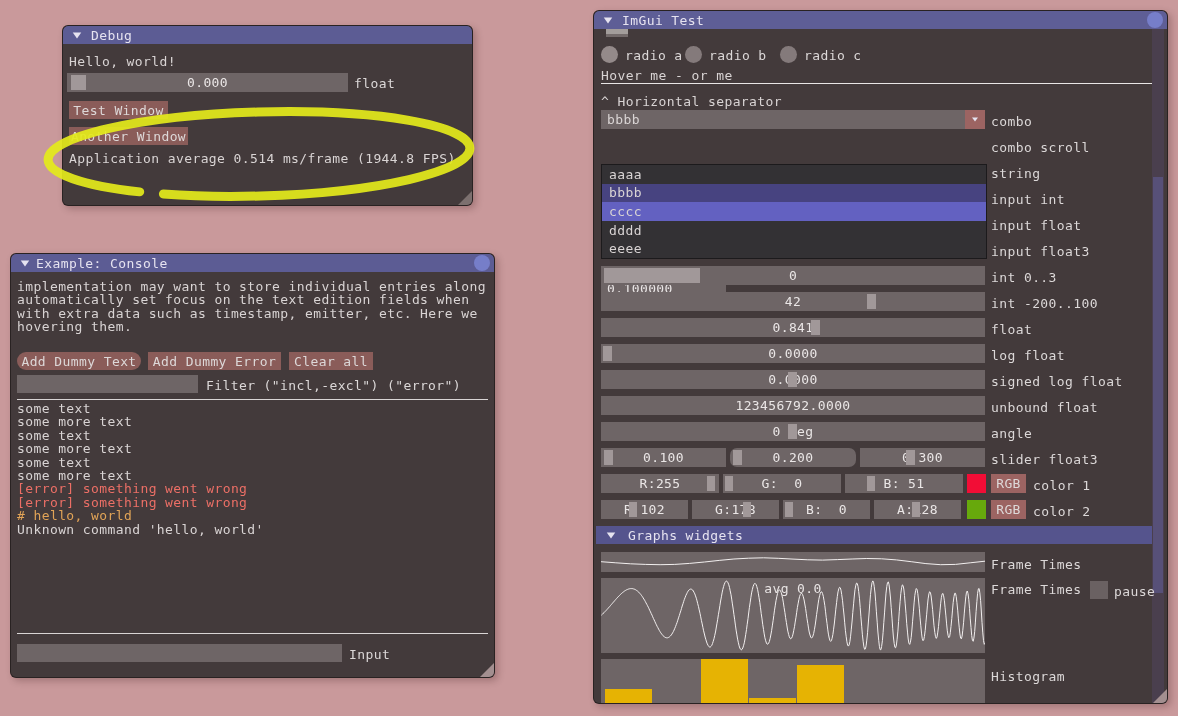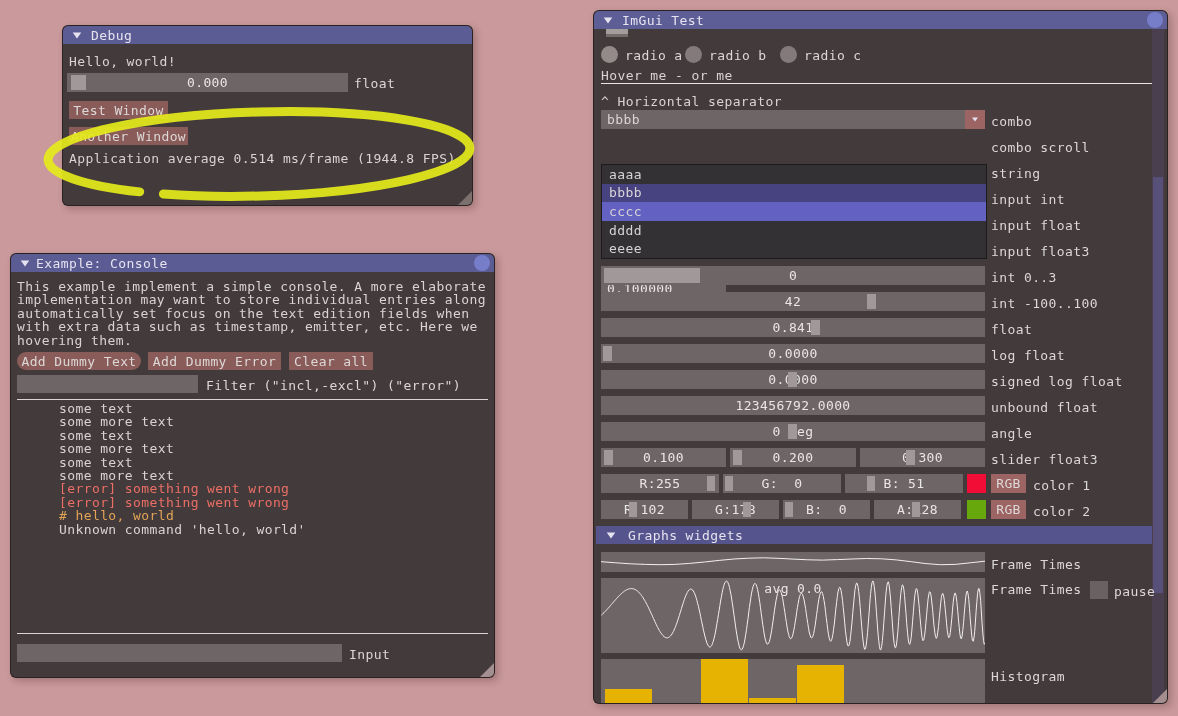--- a/index.html
+++ b/index.html
@@ -32,21 +32,21 @@
   .popup{position:absolute;background:#333134;border:1px solid #1c1a1c;z-index:5;}
   .pitem{height:18.6px;display:flex;align-items:center;padding-left:7px;color:#d9d4d4;}
   .pitem.sel{background:#474380;}
   .pitem.hov{background:#6361c1;}
   .sq-btn{position:absolute;background:#9c6462;}
   .swatch{position:absolute;width:19px;height:19px;}
   .plot{position:absolute;background:#6e6566;overflow:hidden;}
   .hbar{position:absolute;bottom:0;}
   .grip{position:absolute;right:0;bottom:0;width:0;height:0;
         border-left:14px solid transparent;border-bottom:14px solid #a38f90;}
-  .loglines div{line-height:13.4px;margin-left:42px;}
+  .loglines div{line-height:13.4px;}
   .log-error{color:#ec6f66;}
   .log-command{color:#e2a457;}
   .desclines div{line-height:13.4px;}
   .scroll-ch{position:absolute;background:#4a3f4e;}
   .scroll-gr{position:absolute;background:#575078;}
   .checkbox{position:absolute;width:18px;height:18px;background:#6a6162;}
   svg{display:block;}
 </style>
 </head>
 <body>
@@ -73,21 +73,20 @@
 </div>
 
 <div class="w" style="left:10px;top:253px;width:483px;height:423px;">
   <div class="tb">
     <span class="arr-down" style="margin-left:9px;transform:scale(.85);"></span>
     <span class="t" style="margin-left:6px;">Example: Console</span>
   </div>
   <div class="circle-btn" style="left:463px;top:1px;"></div>
 
   <div class="abs desclines" style="left:6px;top:26px;">
-    <div class="pre">This example implement a simple console. A more elaborate</div>
     <div class="pre">implementation may want to store individual entries along</div>
     <div class="pre">automatically set focus on the text edition fields when</div>
     <div class="pre">with extra data such as timestamp, emitter, etc. Here we</div>
     <div class="pre">hovering them.</div>
   </div>
 
   <div class="btn" style="left:6px;top:98px;width:124px;border-radius:9px;">
     <span class="pre">Add Dummy Text</span>
   </div>
   <div class="btn" style="left:137px;top:98px;width:133px;">
@@ -154,21 +153,21 @@
     <span class="arr-down" style="transform:scale(.6);"></span>
   </div>
 
   <div class="lbl pre" style="left:397px;top:103px;">combo</div>
   <div class="lbl pre" style="left:397px;top:129px;">combo scroll</div>
   <div class="lbl pre" style="left:397px;top:155px;">string</div>
   <div class="lbl pre" style="left:397px;top:181px;">input int</div>
   <div class="lbl pre" style="left:397px;top:207px;">input float</div>
   <div class="lbl pre" style="left:397px;top:233px;">input float3</div>
   <div class="lbl pre" style="left:397px;top:259px;">int 0..3</div>
-  <div class="lbl pre" style="left:397px;top:285px;">int -100..100</div>
+  <div class="lbl pre" style="left:397px;top:285px;">int -200..100</div>
   <div class="lbl pre" style="left:397px;top:311px;">float</div>
   <div class="lbl pre" style="left:397px;top:337px;">log float</div>
   <div class="lbl pre" style="left:397px;top:363px;">signed log float</div>
   <div class="lbl pre" style="left:397px;top:389px;">unbound float</div>
   <div class="lbl pre" style="left:397px;top:415px;">angle</div>
   <div class="lbl pre" style="left:397px;top:441px;">slider float3</div>
   <div class="lbl pre" style="left:439px;top:467px;">color 1</div>
   <div class="lbl pre" style="left:439px;top:493px;">color 2</div>
 
   <div class="frame" style="left:7px;top:202px;width:331px;height:19px;"></div>
@@ -224,21 +223,21 @@
 
   <div class="frame" style="left:7px;top:411px;width:384px;height:19px;">
     <div class="grab" style="left:187px;width:9px;"></div>
     <span class="val pre">0 deg</span>
   </div>
 
   <div class="frame" style="left:7px;top:437px;width:125px;height:19px;">
     <div class="grab" style="left:3px;width:9px;"></div>
     <span class="val pre">0.100</span>
   </div>
-  <div class="frame" style="left:136px;top:437px;width:126px;height:19px;">
+  <div class="frame" style="left:136px;top:437px;width:126px;height:19px;border-radius:7px;">
     <div class="grab" style="left:3px;width:9px;"></div>
     <span class="val pre">0.200</span>
   </div>
   <div class="frame" style="left:266px;top:437px;width:125px;height:19px;">
     <div class="grab" style="left:46px;width:9px;"></div>
     <span class="val pre">0.300</span>
   </div>
 
   <div class="frame" style="left:7px;top:463px;width:118px;height:19px;">
     <div class="grab" style="left:106px;width:8px;"></div>

